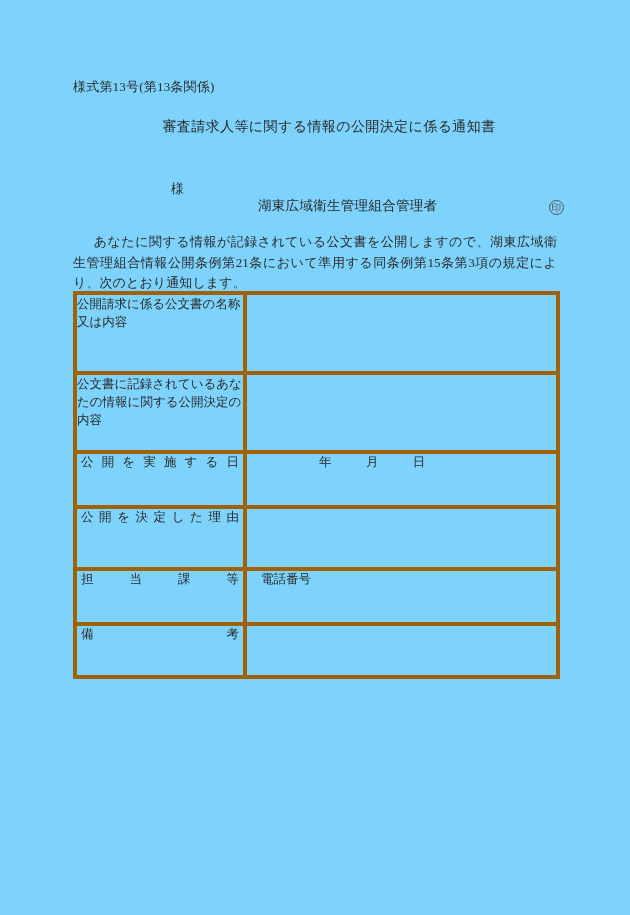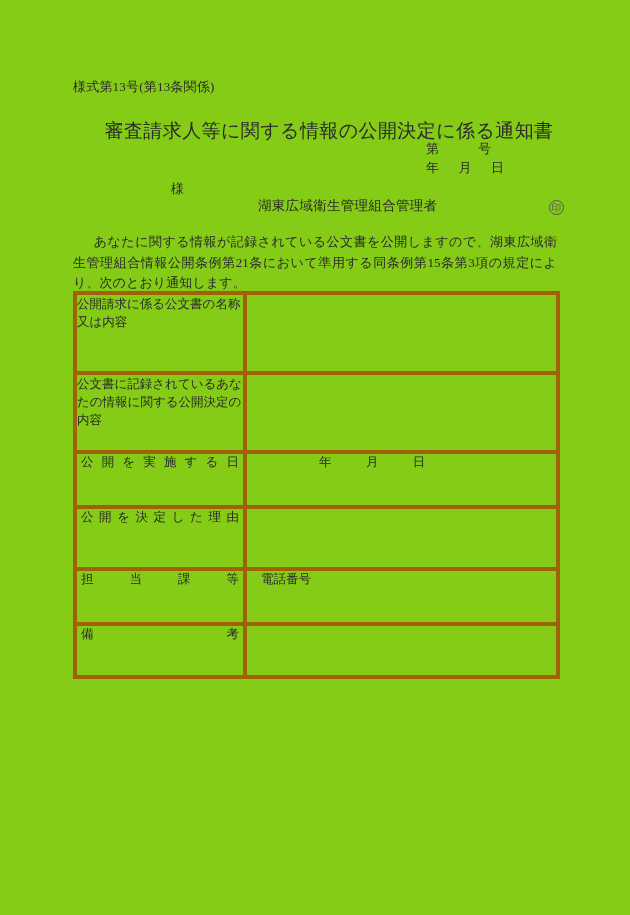--- a/index.html
+++ b/index.html
@@ -12,41 +12,41 @@
     height: 915px;
     position: relative;
     font-family: "Liberation Serif", "DejaVu Serif", serif;
     color: #2a2a2a;
     -webkit-font-smoothing: antialiased;
   }
 
   .page {
     position: absolute;
     inset: 0;
-    background: #84cc16;
+    background: #7dd3fc;
   }
 
   
   .form-no {
     position: absolute;
     left: 73px;
     top: 78px;
     font-size: 13px;
     letter-spacing: 0.2px;
     white-space: nowrap;
   }
 
   
   .doc-title {
     position: absolute;
     left: 0;
     right: 0;
     top: 118px;
     text-align: center;
-    font-size: 19px;
+    font-size: 14px;
     letter-spacing: 0.4px;
     padding-left: 28px;
     box-sizing: border-box;
   }
 
   
   .ref-block {
     position: absolute;
     right: 94px;
     top: 139px;
@@ -166,24 +166,20 @@
 </style>
 </head>
 <body>
 
 <div class="page">
 
   <div class="form-no">様式第13号(第13条関係)</div>
 
   <div class="doc-title">審査請求人等に関する情報の公開決定に係る通知書</div>
 
-  <div class="ref-block">
-    <div class="ref-line">第            号</div>
-    <div class="ref-line">年      月      日</div>
-  </div>
 
   <div class="addressee">様</div>
 
   <div class="issuer-row">
     <span>湖東広域衛生管理組合管理者</span>
     <span class="seal">印</span>
   </div>
 
   <div class="body-text">あなたに関する情報が記録されている公文書を公開しますので、湖東広域衛生管理組合情報公開条例第21条において準用する同条例第15条第3項の規定により、次のとおり通知します。</div>
 

